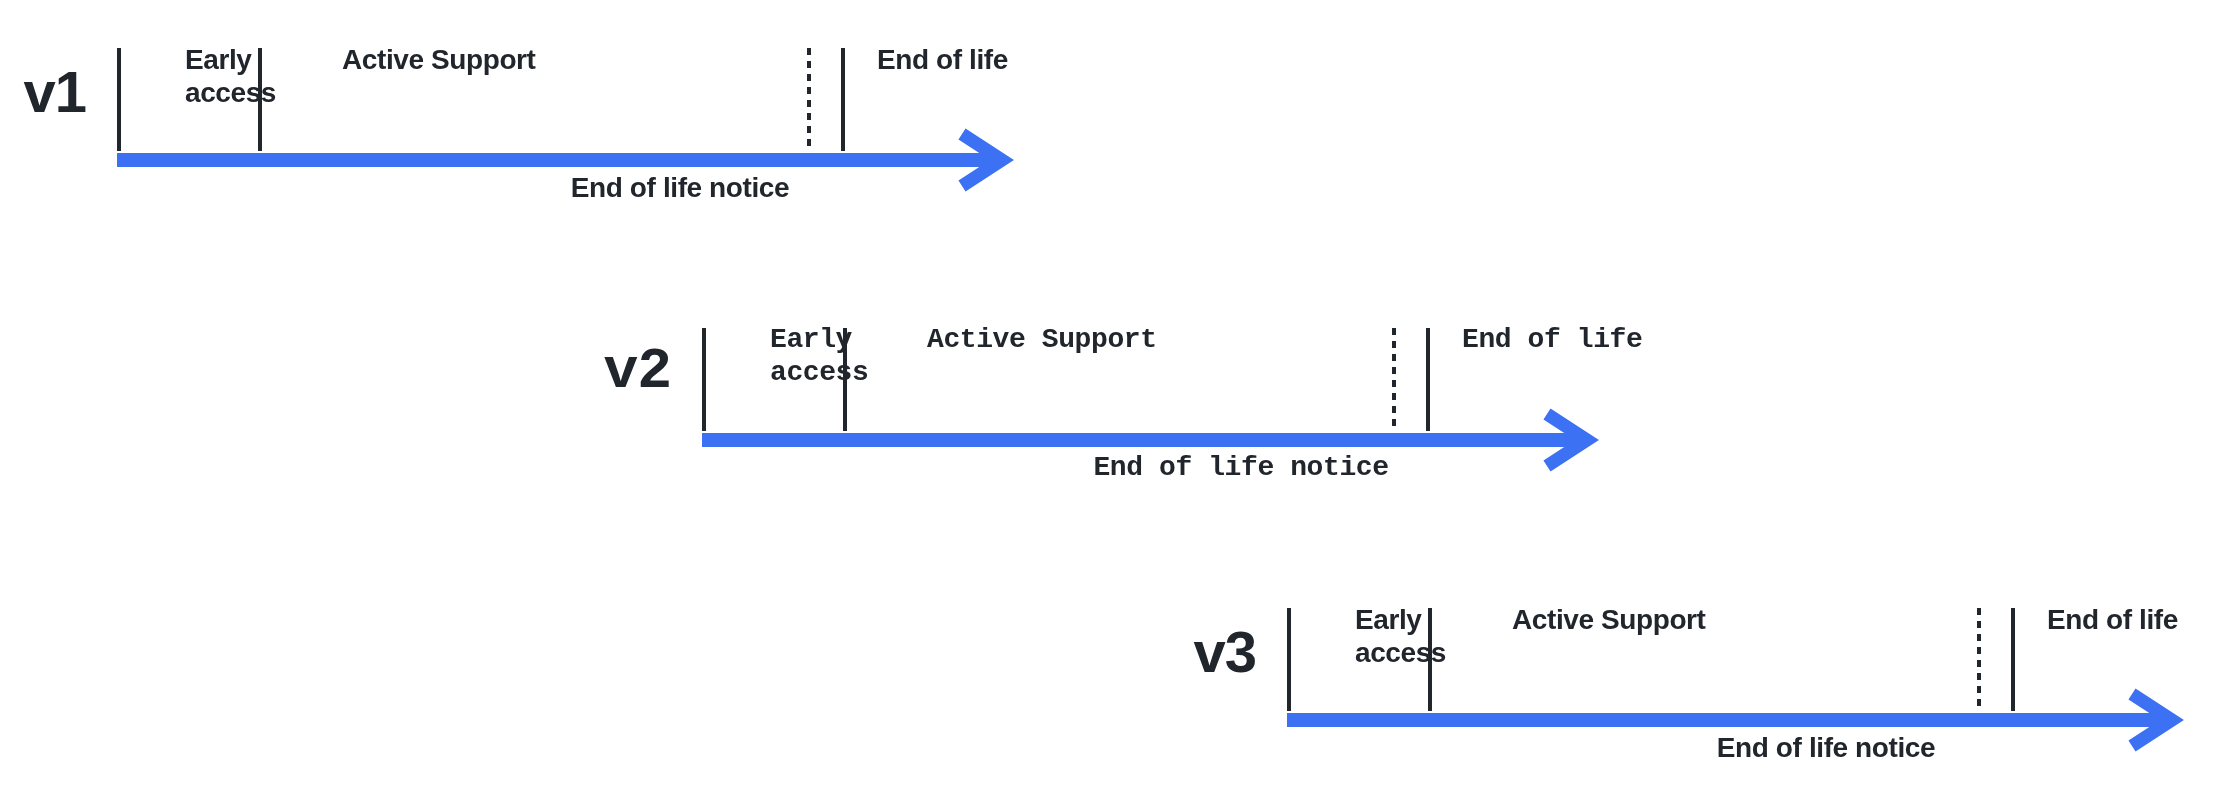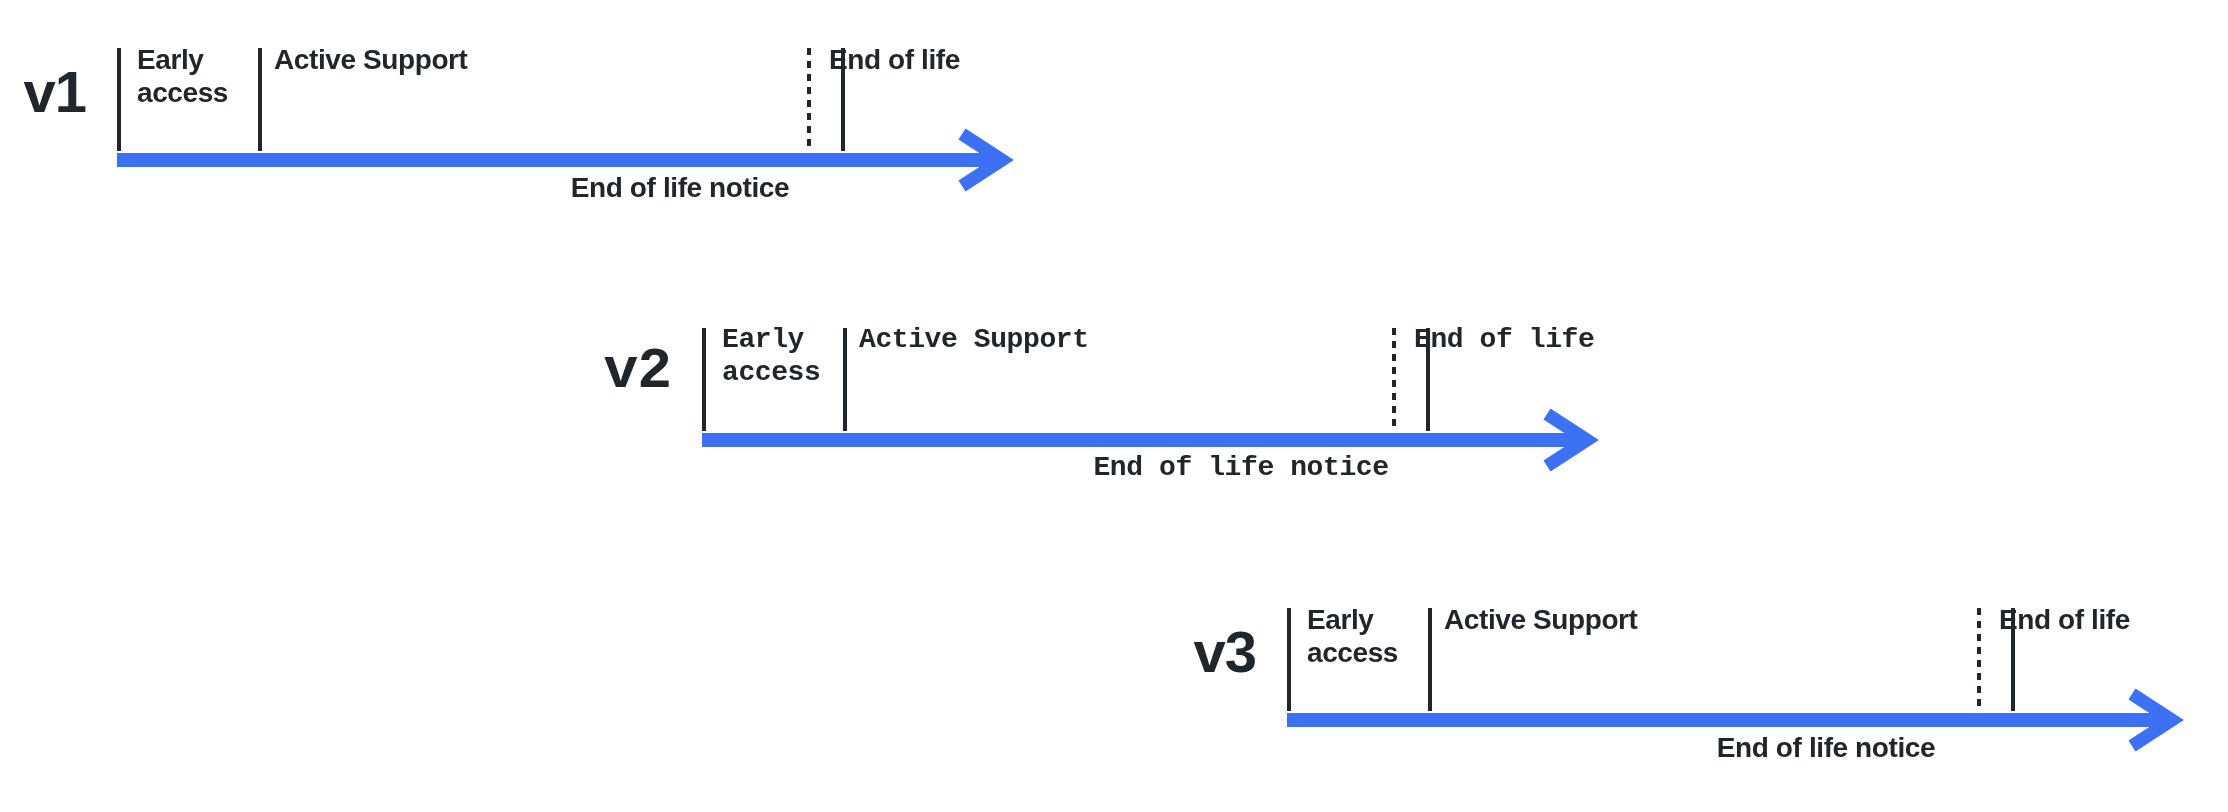--- a/index.html
+++ b/index.html
@@ -63,23 +63,24 @@
       transparent 7px, transparent 13px
     );
   }
 
   .phase-label {
     position: absolute;
     top: 13px;
     font-size: 28px;
     line-height: 33px;
     letter-spacing: -0.4px;
+    margin-left: 48px;
   }
   .lbl-early  { left: 137px; width: 112px; }
-  .lbl-active { left: 274px; width: 420px; }
+  .lbl-active { left: 294px; width: 420px; }
   .lbl-eol    { left: 829px; width: 250px; }
 
   .notice-label {
     position: absolute;
     top: 141px;
     left: 506px;
     width: 300px;
     text-align: center;
     font-size: 28px;
     line-height: 33px;

